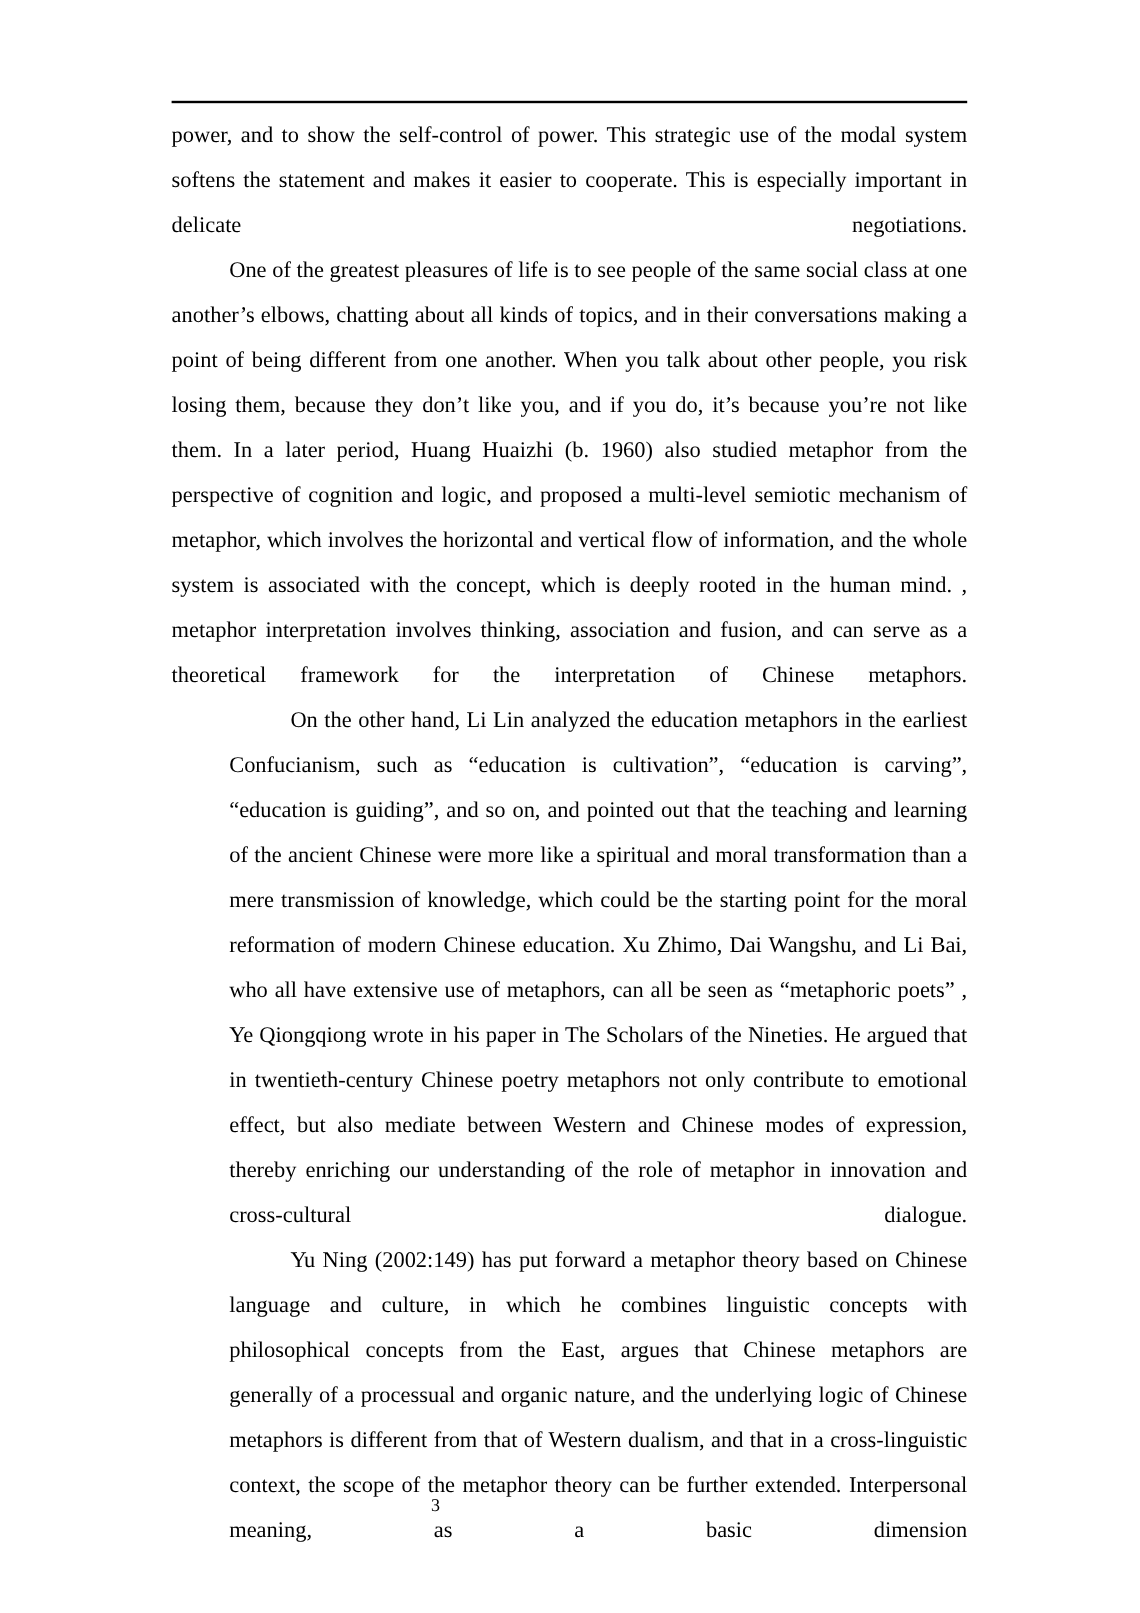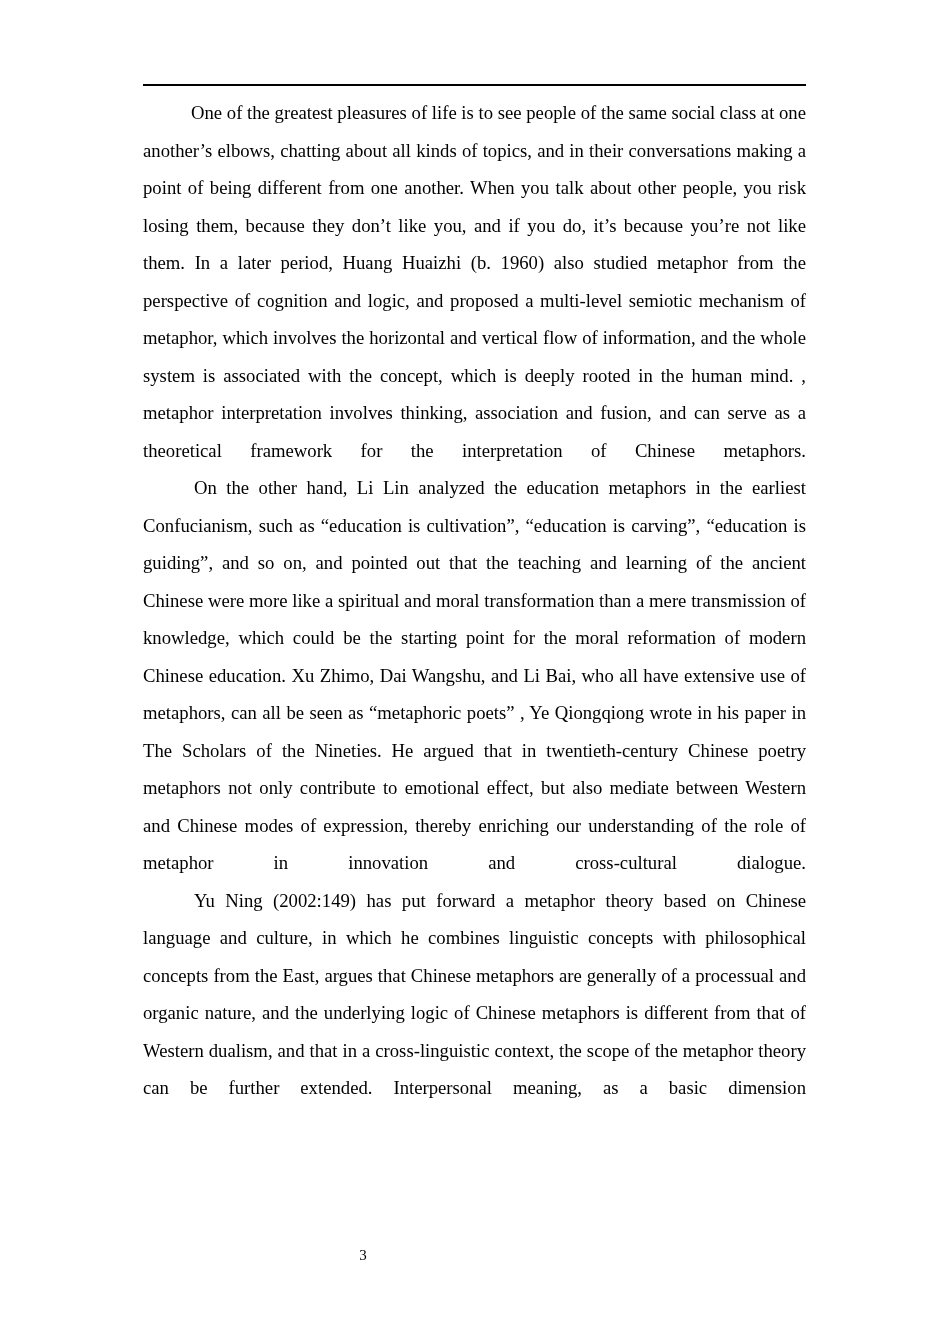--- a/index.html
+++ b/index.html
@@ -51,20 +51,21 @@
     text-indent: 0;
     hyphens: none;
     -webkit-hyphens: none;
     word-spacing: 0;
   }
   .para.indent {
     text-indent: 48px;
   }
   .para.indent-wide {
     text-indent: 51px;
+    margin-left: 48px;
   }
   
   .para { text-align-last: left; }
   
   .para.continues { text-align-last: justify; }
 
   
   .footer-zone {
     position: absolute;
     left: 0;
@@ -87,20 +88,21 @@
 <body>
 
 <div class="page">
 
   <div class="header-zone">
     <div class="header-rule"></div>
   </div>
 
   <div class="textblock">
 
+    <p class="para continues">power, and to show the self-control of power. This strategic use of the modal system softens the statement and makes it easier to cooperate. This is especially important in delicate negotiations.</p>
 
     <p class="para indent continues">One of the greatest pleasures of life is to see people of the same social class at one another’s elbows, chatting about all kinds of topics, and in their conversations making a point of being different from one another. When you talk about other people, you risk losing them, because they don’t like you, and if you do, it’s because you’re not like them. In a later period, Huang Huaizhi (b. 1960) also studied metaphor from the perspective of cognition and logic, and proposed a multi-level semiotic mechanism of metaphor, which involves the horizontal and vertical flow of information, and the whole system is associated with the concept, which is deeply rooted in the human mind. , metaphor interpretation involves thinking, association and fusion, and can serve as a theoretical framework for the interpretation of Chinese metaphors.</p>
 
     <p class="para indent-wide continues">On the other hand, Li Lin analyzed the education metaphors in the earliest Confucianism, such as “education is cultivation”, “education is carving”, “education is guiding”, and so on, and pointed out that the teaching and learning of the ancient Chinese were more like a spiritual and moral transformation than a mere transmission of knowledge, which could be the starting point for the moral reformation of modern Chinese education. Xu Zhimo, Dai Wangshu, and Li Bai, who all have extensive use of metaphors, can all be seen as “metaphoric poets” , Ye Qiongqiong wrote in his paper in The Scholars of the Nineties. He argued that in twentieth-century Chinese poetry metaphors not only contribute to emotional effect, but also mediate between Western and Chinese modes of expression, thereby enriching our understanding of the role of metaphor in innovation and cross-cultural dialogue.</p>
 
     <p class="para indent-wide continues">Yu Ning (2002:149) has put forward a metaphor theory based on Chinese language and culture, in which he combines linguistic concepts with philosophical concepts from the East, argues that Chinese metaphors are generally of a processual and organic nature, and the underlying logic of Chinese metaphors is different from that of Western dualism, and that in a cross-linguistic context, the scope of the metaphor theory can be further extended. Interpersonal meaning, as a basic dimension</p>
 
   </div>
 
   <div class="footer-zone">

